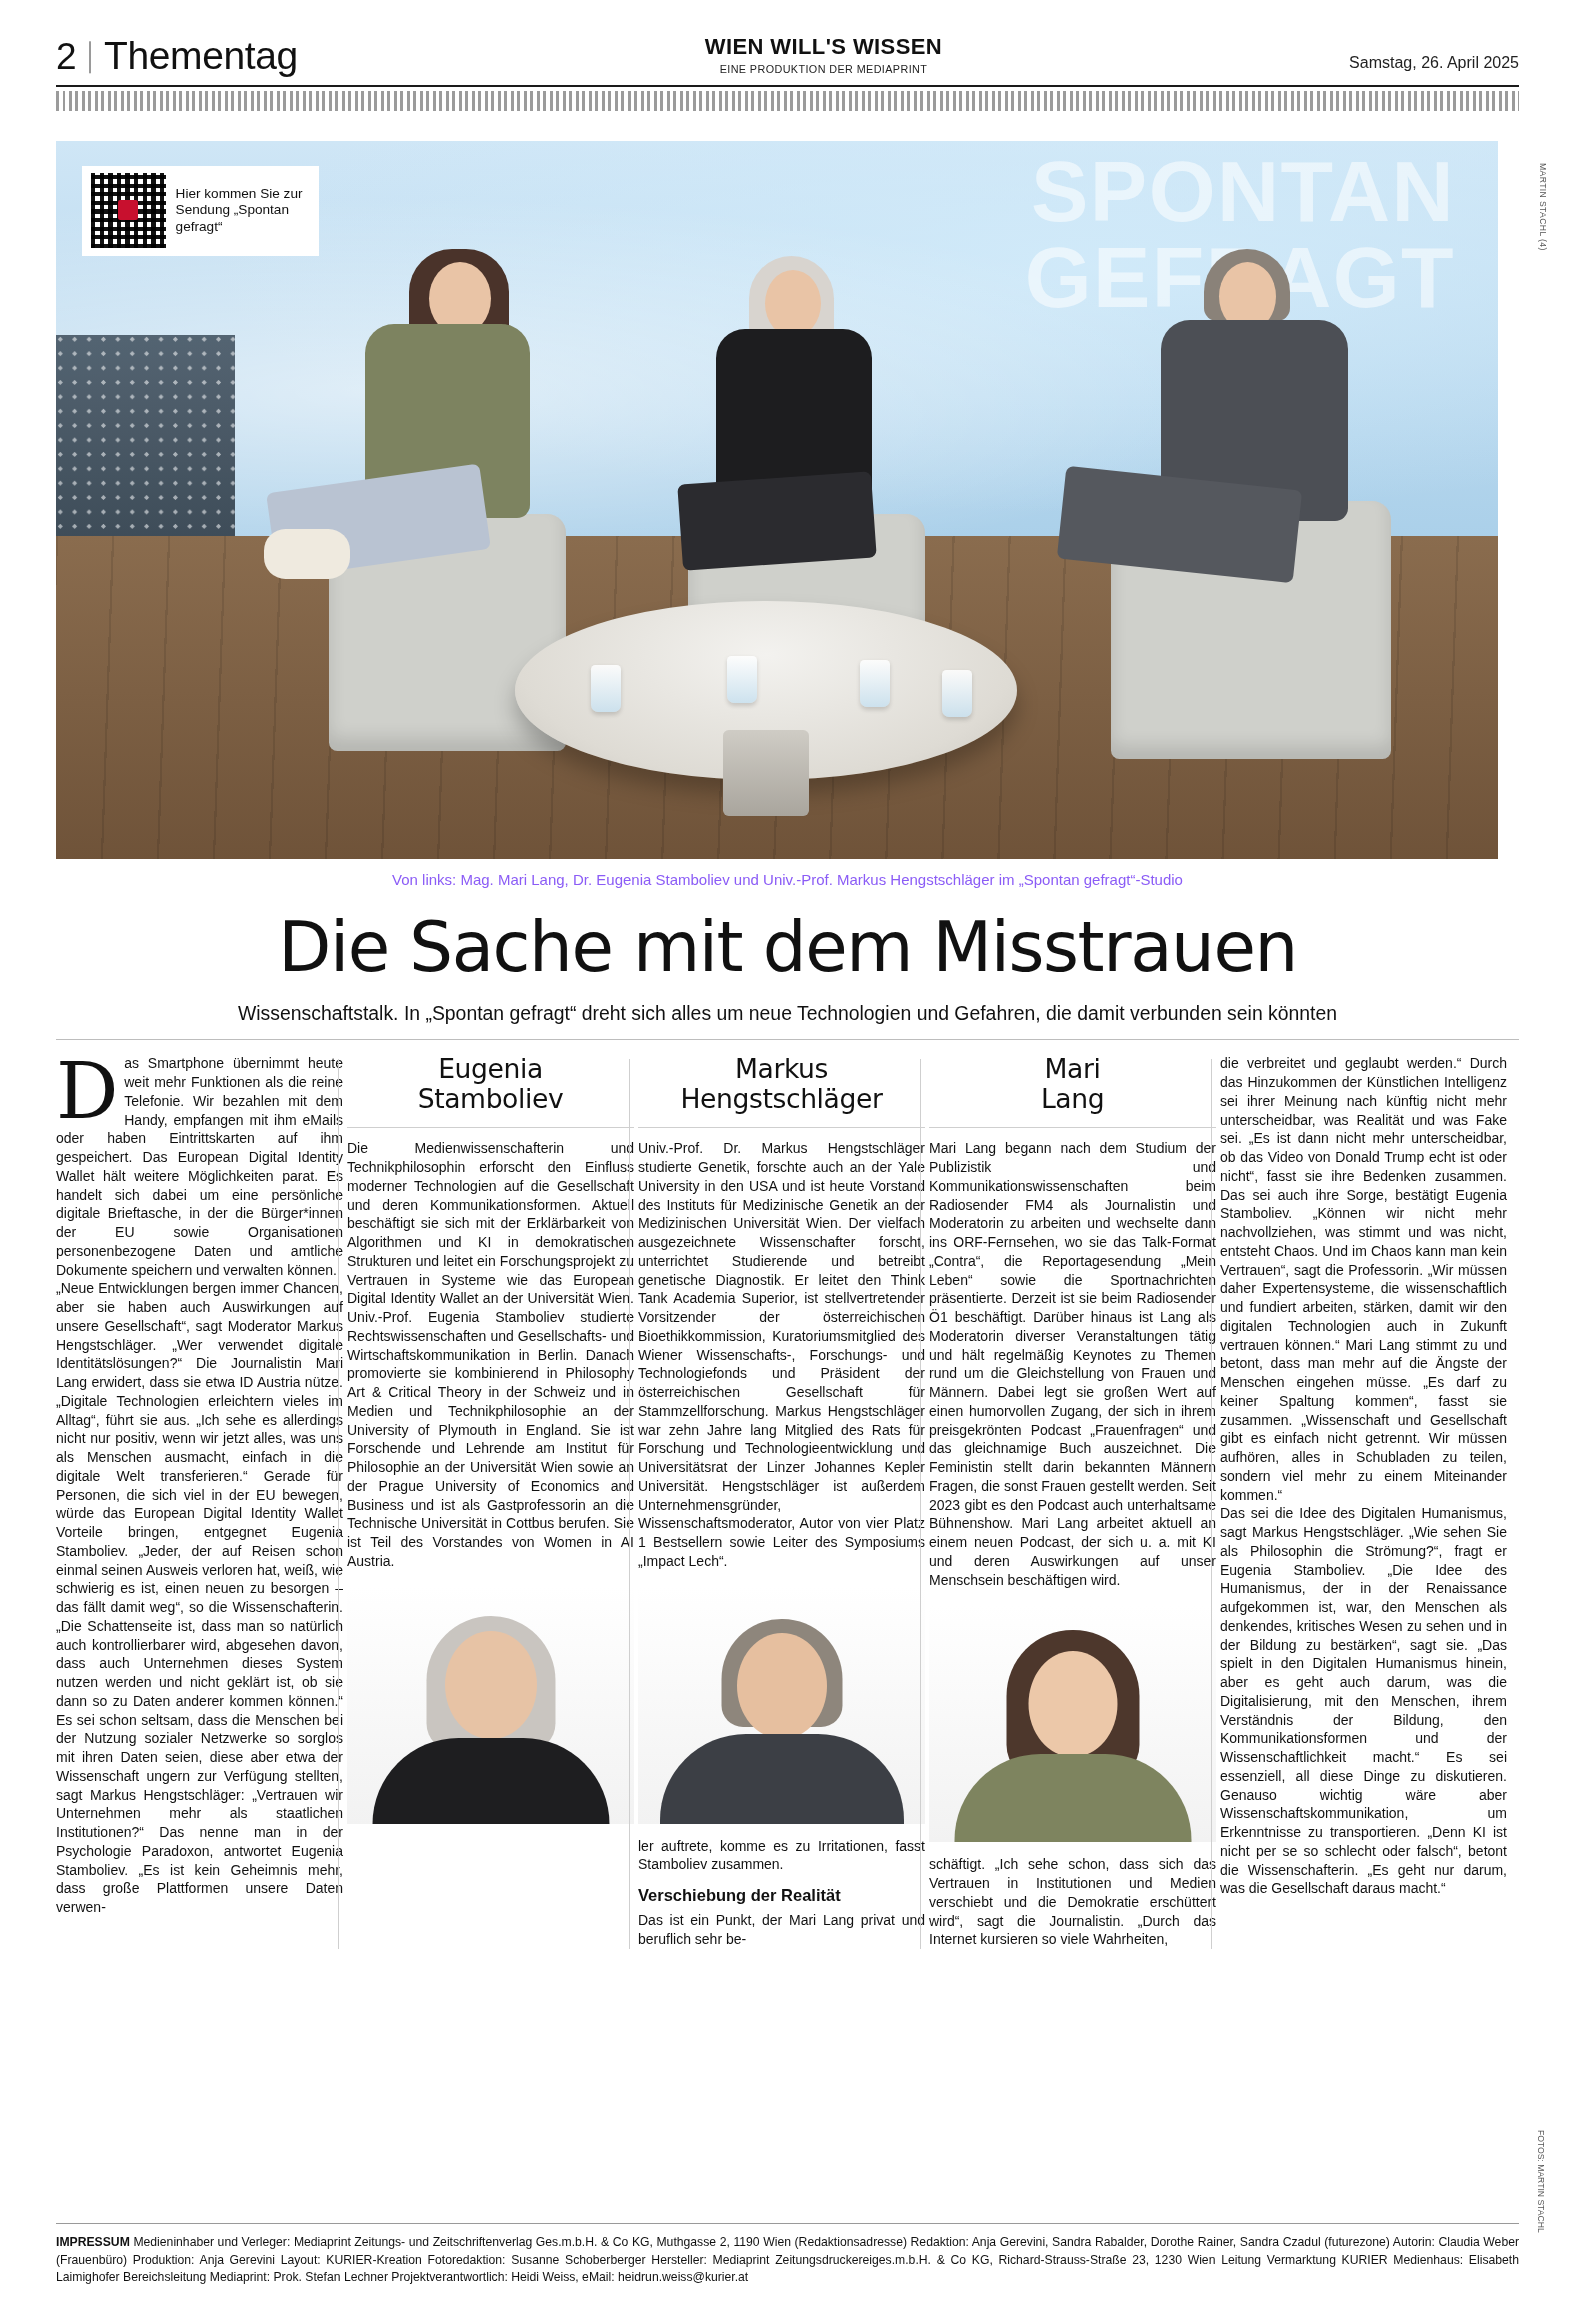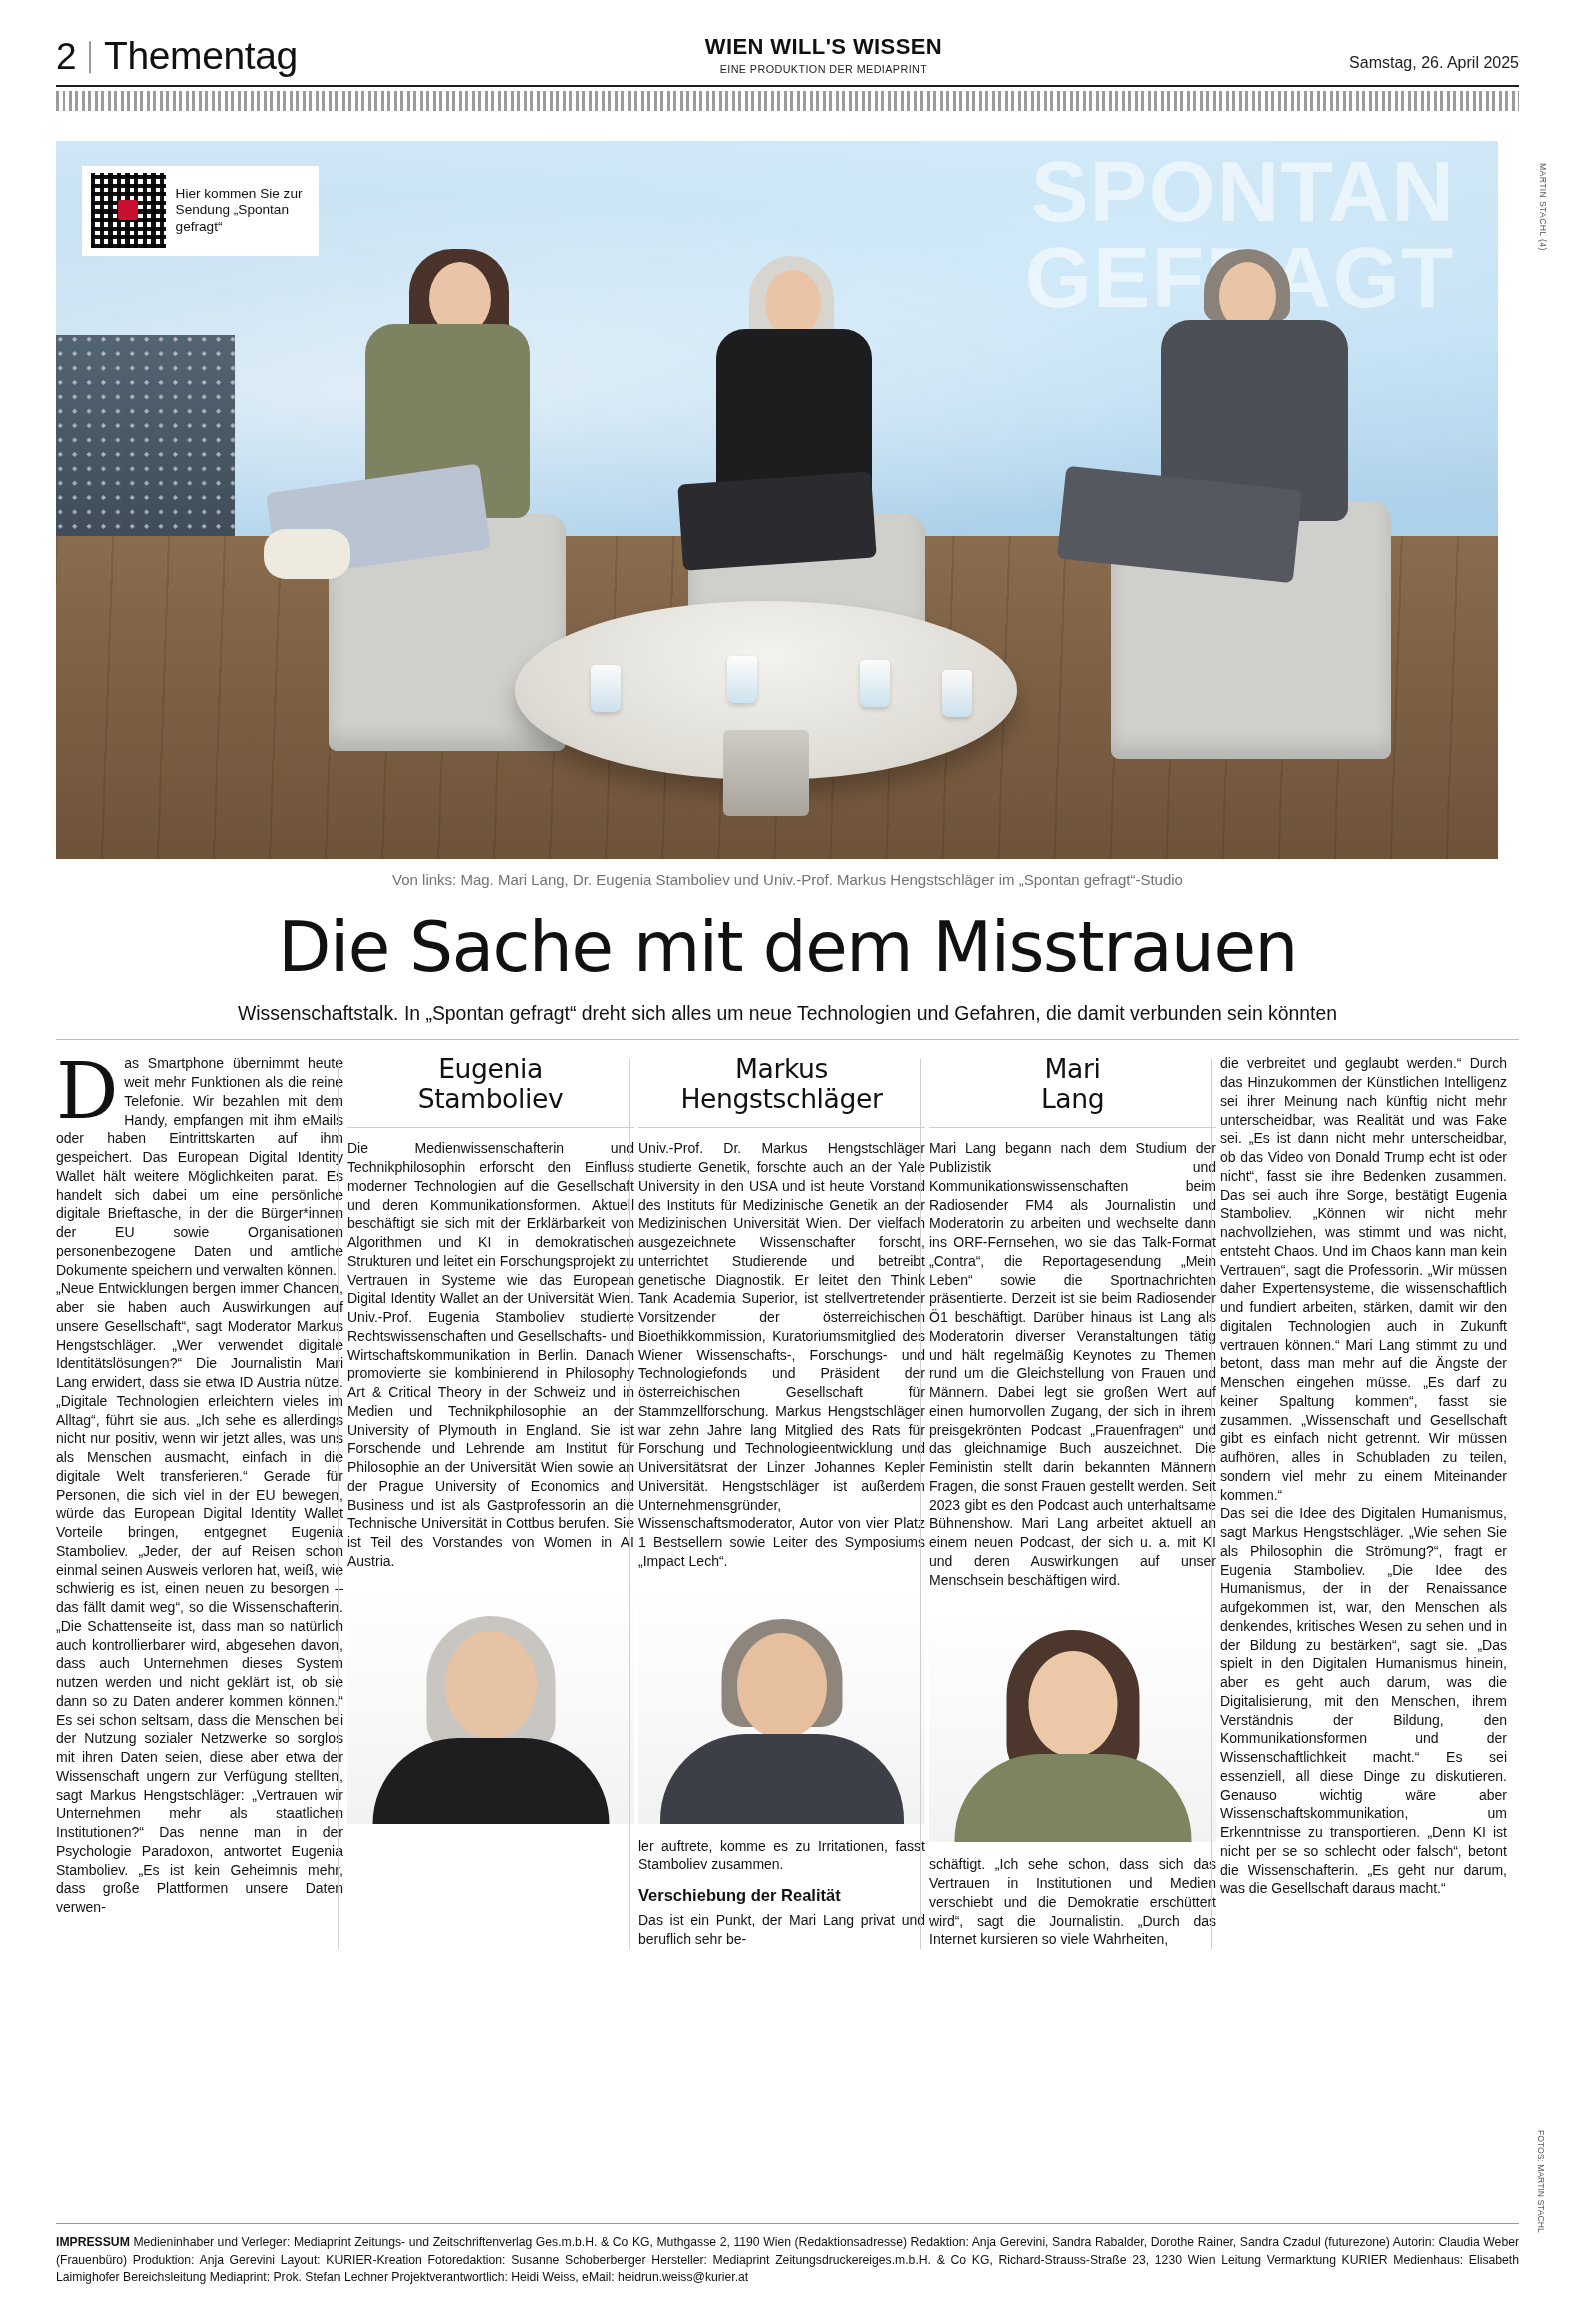--- a/index.html
+++ b/index.html
@@ -185,21 +185,21 @@
   }
   .qr-text {
     font-size: 13.6px;
     line-height: 1.22;
     color:#111;
   }
   .caption {
     margin-top: 11.5px;
     text-align:center;
     font-size: 15px;
-    color:#737373;
+    color:#8b5cf6;
   }
 
   
   .headline {
     text-align:center;
     font-size: 69px;
     line-height: 1.04;
     font-weight: 400;
     letter-spacing: -1.4px;
     margin-top: 24.4px;

